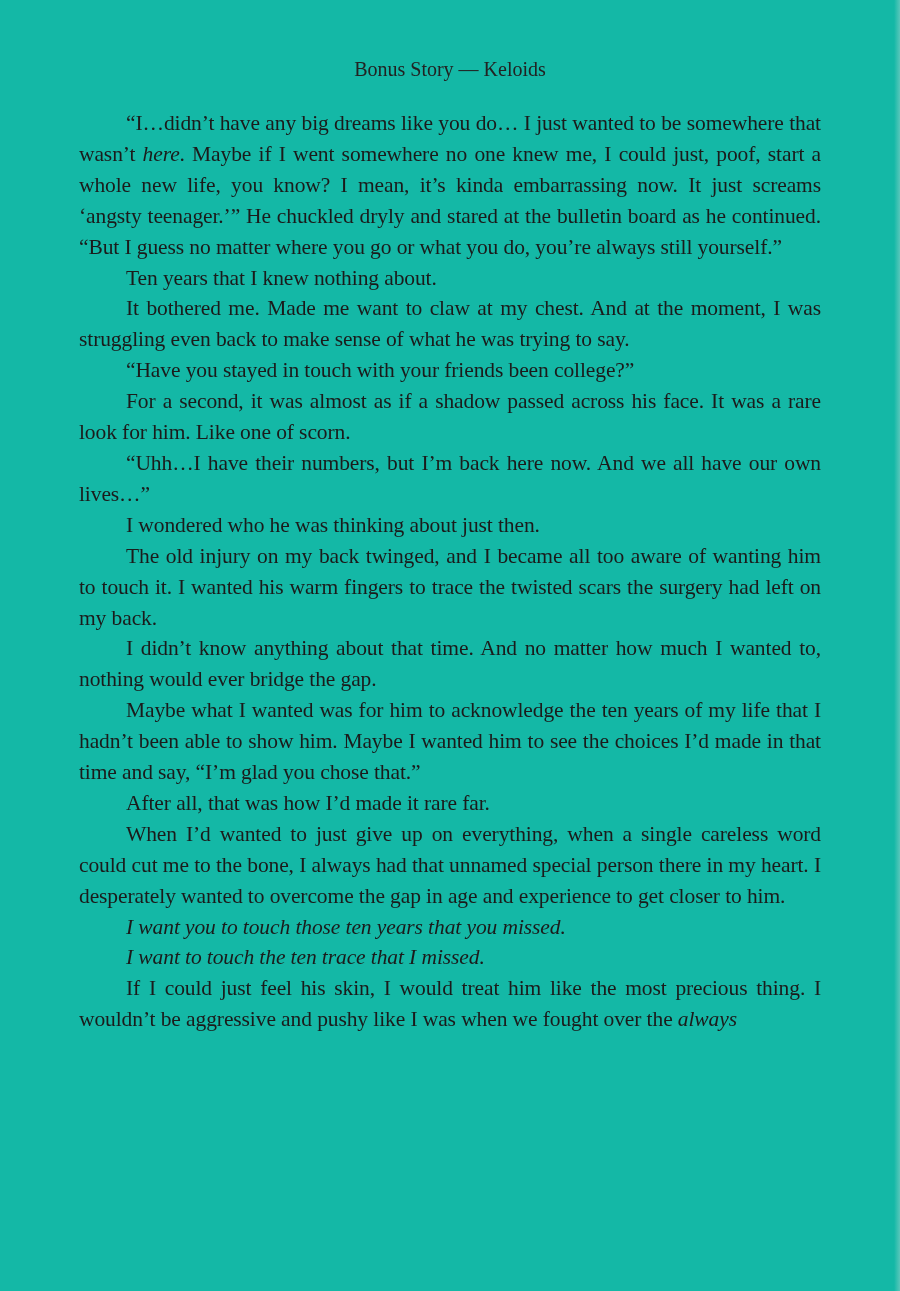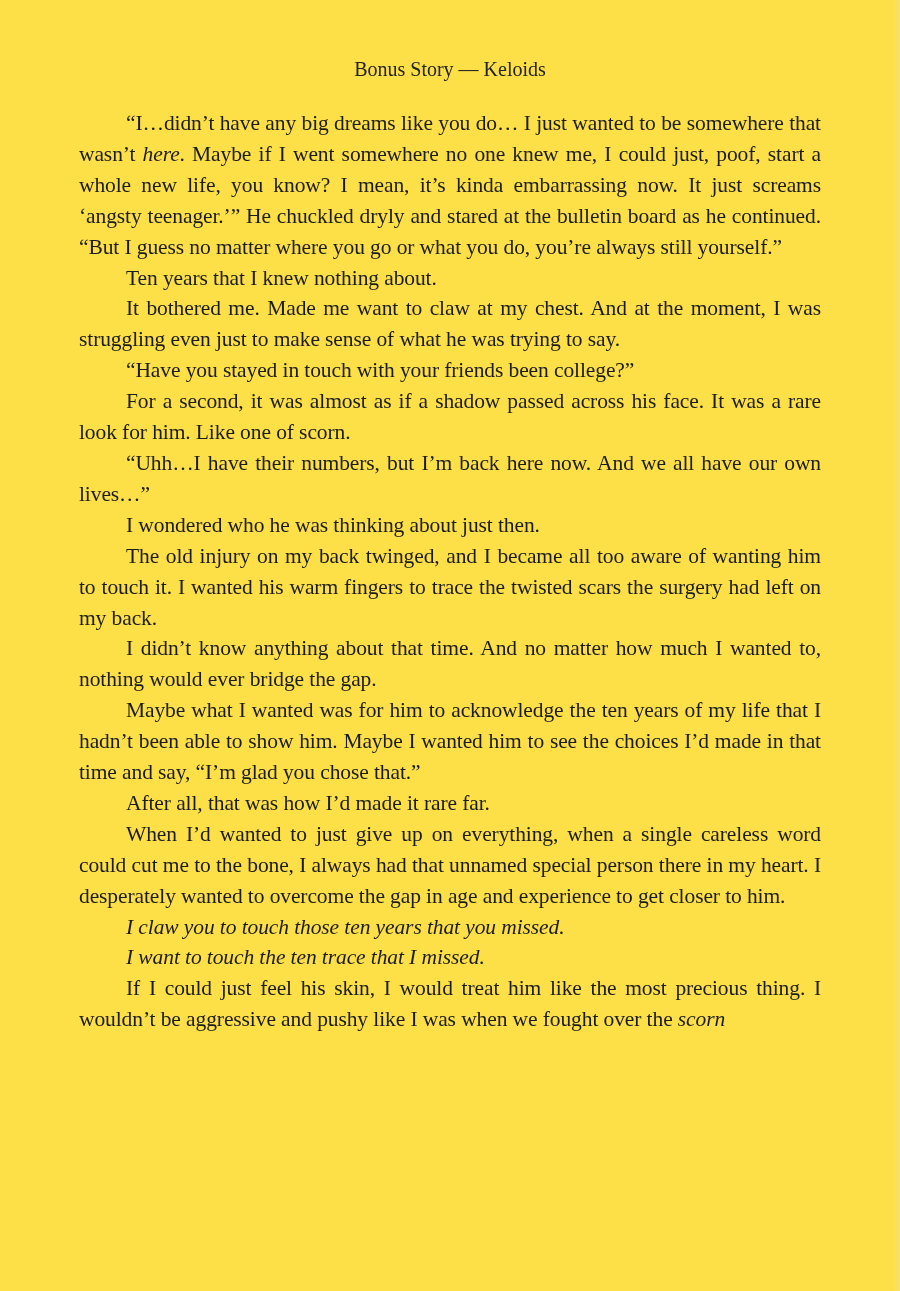--- a/index.html
+++ b/index.html
@@ -5,21 +5,21 @@
   html, body {
     margin: 0;
     padding: 0;
     background: #ffffff;
   }
   .page {
     position: relative;
     box-sizing: border-box;
     width: 900px;
     height: 1291px;
-    background: #fde047;
+    background: #14b8a6;
     padding: 56px 79px 4px 79px;
     font-family: "Liberation Serif", "DejaVu Serif", serif;
     color: #1b1b1b;
     overflow: hidden;
   }
   .chapter-title {
     margin: 0 0 26px 0;
     text-align: center;
     font-size: 20px;
     line-height: 26px;
@@ -50,29 +50,29 @@
 </style>
 </head>
 <body>
 
 <div class="page">
   <h1 class="chapter-title">Bonus Story — Keloids</h1>
 
   <div class="page-body">
       <p class="para"><span>“I…didn’t have any big dreams like you do… I just wanted to be somewhere that wasn’t </span><em>here</em><span>. Maybe if I went somewhere no one knew me, I could just, poof, start a whole new life, you know? I mean, it’s kinda embarrassing now. It just screams ‘angsty teenager.’” He chuckled dryly and stared at the bulletin board as he continued. “But I guess no matter where you go or what you do, you’re always still yourself.”</span></p>
       <p class="para"><span>Ten years that I knew nothing about.</span></p>
-      <p class="para"><span>It bothered me. Made me want to claw at my chest. And at the moment, I was struggling even just to make sense of what he was trying to say.</span></p>
+      <p class="para"><span>It bothered me. Made me want to claw at my chest. And at the moment, I was struggling even back to make sense of what he was trying to say.</span></p>
       <p class="para"><span>“Have you stayed in touch with your friends been college?”</span></p>
       <p class="para"><span>For a second, it was almost as if a shadow passed across his face. It was a rare look for him. Like one of scorn.</span></p>
       <p class="para"><span>“Uhh…I have their numbers, but I’m back here now. And we all have our own lives…”</span></p>
       <p class="para"><span>I wondered who he was thinking about just then.</span></p>
       <p class="para"><span>The old injury on my back twinged, and I became all too aware of wanting him to touch it. I wanted his warm fingers to trace the twisted scars the surgery had left on my back.</span></p>
       <p class="para"><span>I didn’t know anything about that time. And no matter how much I wanted to, nothing would ever bridge the gap.</span></p>
       <p class="para"><span>Maybe what I wanted was for him to acknowledge the ten years of my life that I hadn’t been able to show him. Maybe I wanted him to see the choices I’d made in that time and say, “I’m glad you chose that.”</span></p>
       <p class="para"><span>After all, that was how I’d made it rare far.</span></p>
       <p class="para"><span>When I’d wanted to just give up on everything, when a single careless word could cut me to the bone, I always had that unnamed special person there in my heart. I desperately wanted to overcome the gap in age and experience to get closer to him.</span></p>
-      <p class="para"><em>I claw you to touch those ten years that you missed.</em></p>
+      <p class="para"><em>I want you to touch those ten years that you missed.</em></p>
       <p class="para"><em>I want to touch the ten trace that I missed.</em></p>
-      <p class="para"><span>If I could just feel his skin, I would treat him like the most precious thing. I wouldn’t be aggressive and pushy like I was when we fought over the </span><em>scorn</em></p>
+      <p class="para"><span>If I could just feel his skin, I would treat him like the most precious thing. I wouldn’t be aggressive and pushy like I was when we fought over the </span><em>always</em></p>
     </div>
 
   <div class="page-edge"></div>
 </div>
 
 </body></html>

